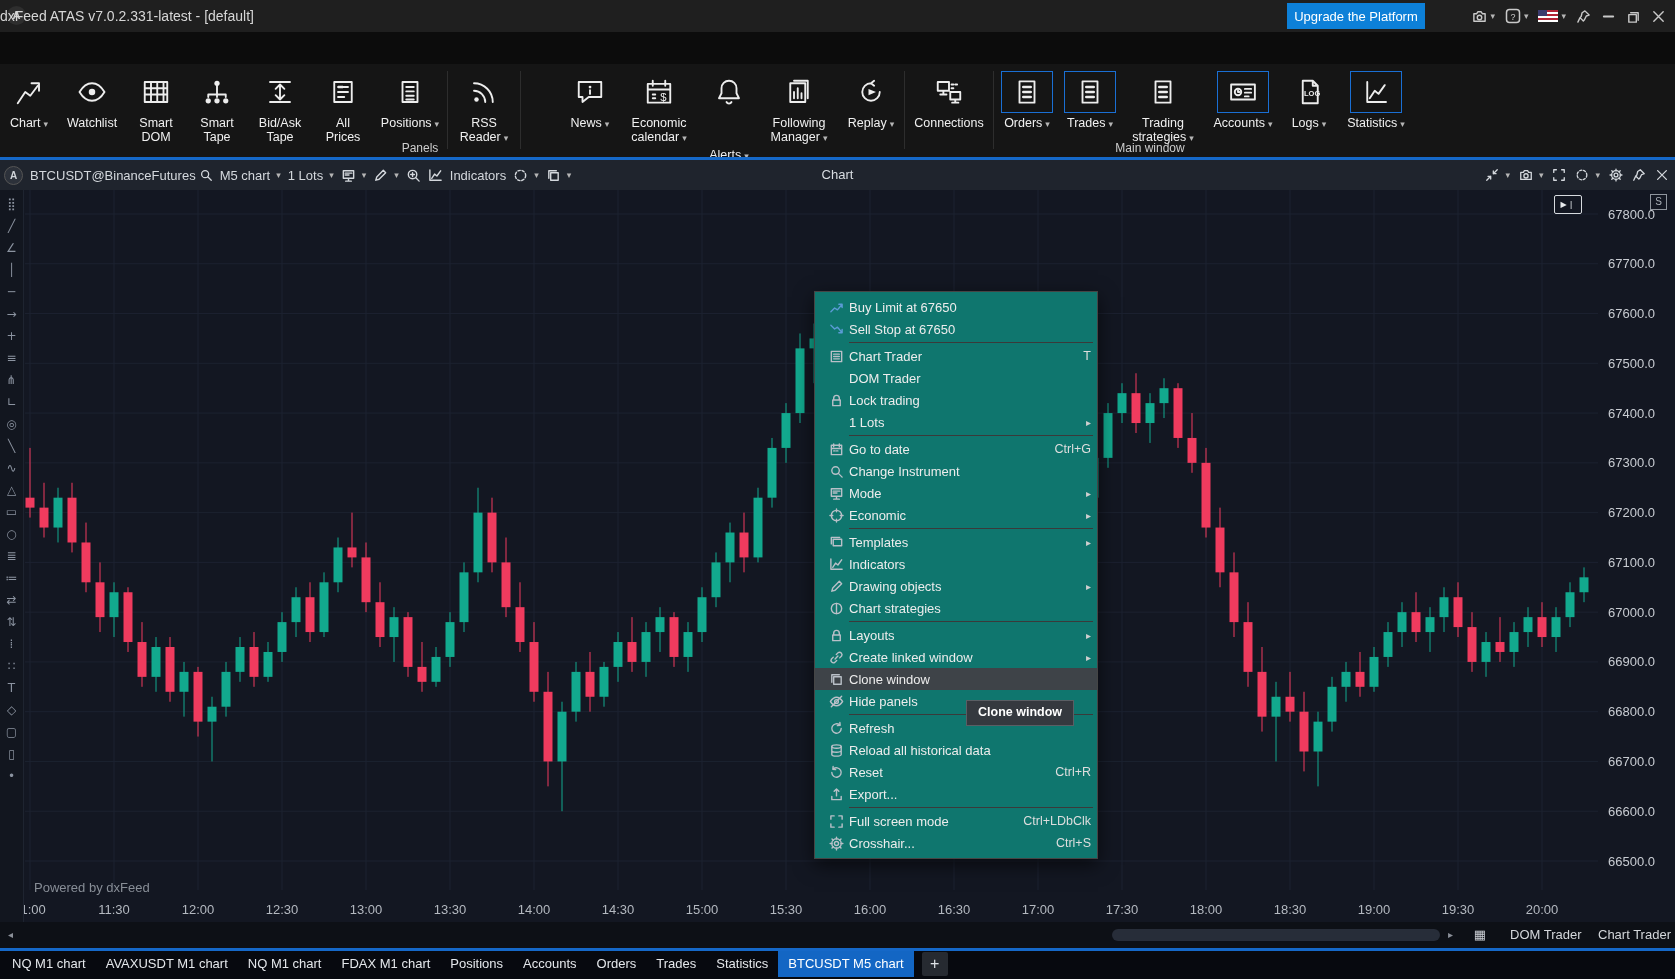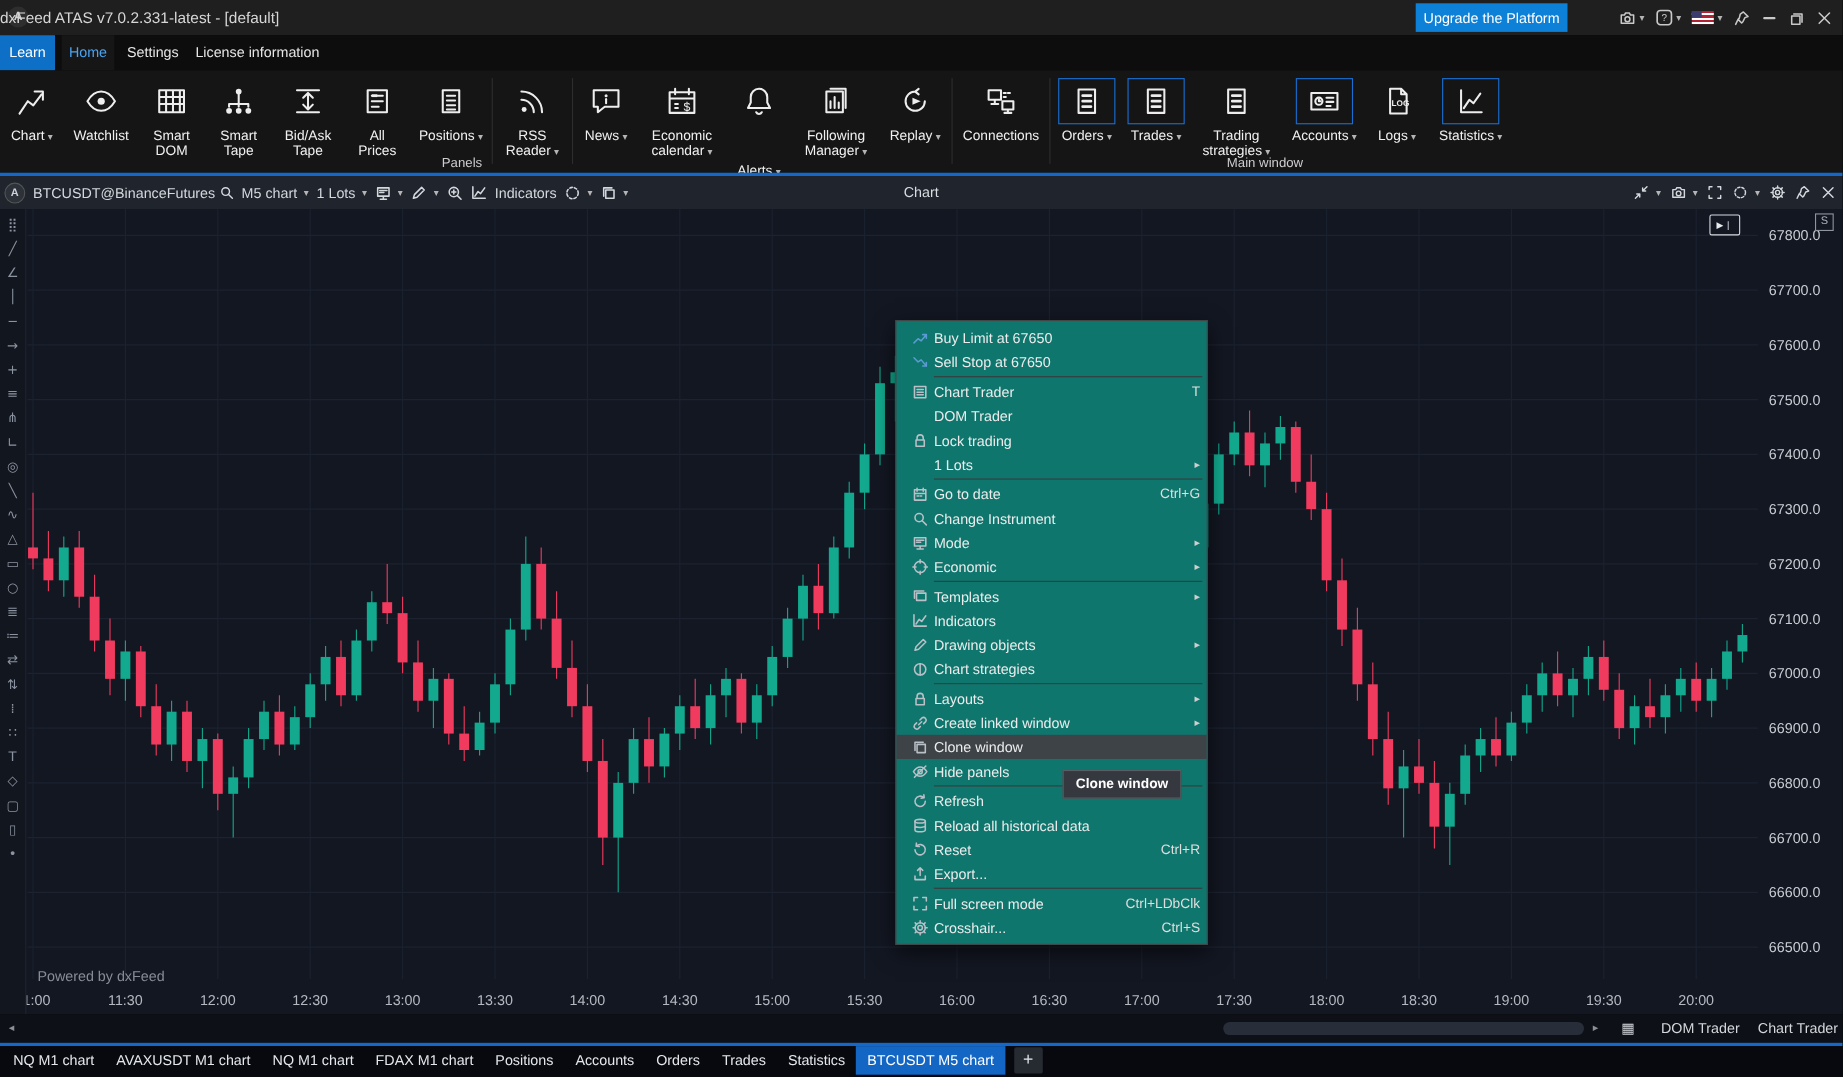--- a/index.html
+++ b/index.html
@@ -125,26 +125,20 @@
           </svg>
         </span>
         <span class="tbtn icn">
           <svg width="15" height="15" viewBox="0 0 16 16">
             <path d="M3 3 L13 13 M13 3 L3 13"></path>
           </svg>
         </span>
       </div>
   </div>
 
-  <div class="menurow" id="menubar">
-      <div class="mitem learn" style="left: 0px; width: 50px;">Learn</div>
-      <div class="mitem active" style="left: 56px; width: 48px;">Home</div>
-      <div class="mitem " style="left: 108px; width: 62px;">Settings</div>
-      <div class="mitem " style="left: 174px; width: 120px;">License information</div>
-    </div>
 
   <div class="ribbon" id="ribbon">
       <div class="ritem" style="width: 58px;">
         <div class="ribox icn">
           <svg width="30" height="30" viewBox="0 0 24 24">
             <path d="M3 21 L9 12 l4 3 L19 7"></path>
             <path d="M14 5 h6 v6"></path>
           </svg>
         </div>
         <div class="rlabel">
@@ -228,21 +222,21 @@
             <circle cx="6" cy="18" r="1.8" fill="currentColor" stroke="none"></circle>
             <path d="M4 11 a9 9 0 0 1 9 9 M4 5 a15 15 0 0 1 15 15"></path>
           </svg>
         </div>
         <div class="rlabel">
           <div>RSS</div>
           <div>Reader<span class="caret">▾</span></div>
         </div>
       </div>
       <div class="rdivider"></div>
-      <div class="ritem" style="width: 58px;">
+      <div class="ritem" style="width: 58px; margin-left: 39px;">
         <div class="ribox icn">
           <svg width="30" height="30" viewBox="0 0 24 24">
             <path d="M3 4 h18 v12 h-10 l-5 4 v-4 H3 Z"></path>
             <circle cx="12" cy="8" r="1.1" fill="currentColor" stroke="none"></circle>
             <path d="M12 10.5 v3"></path>
           </svg>
         </div>
         <div class="rlabel">
           <div>News<span class="caret">▾</span></div>
         </div>

